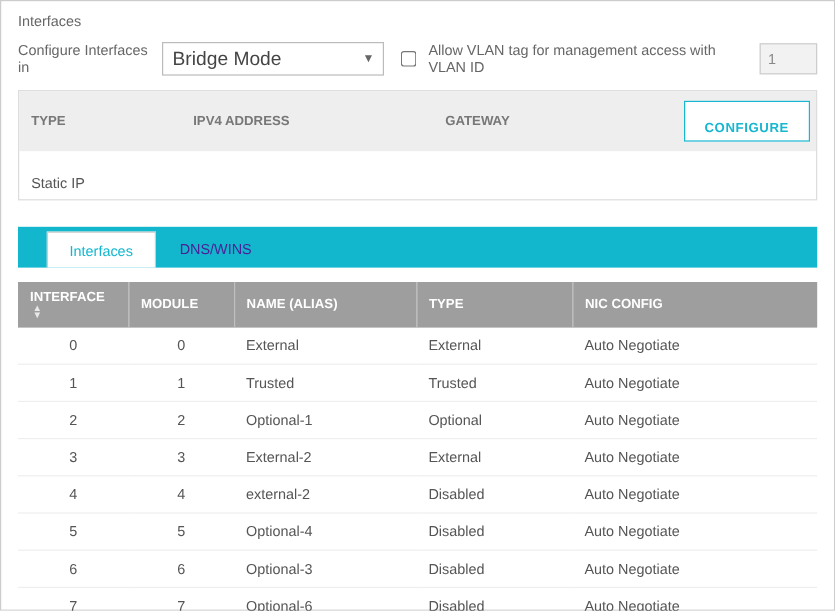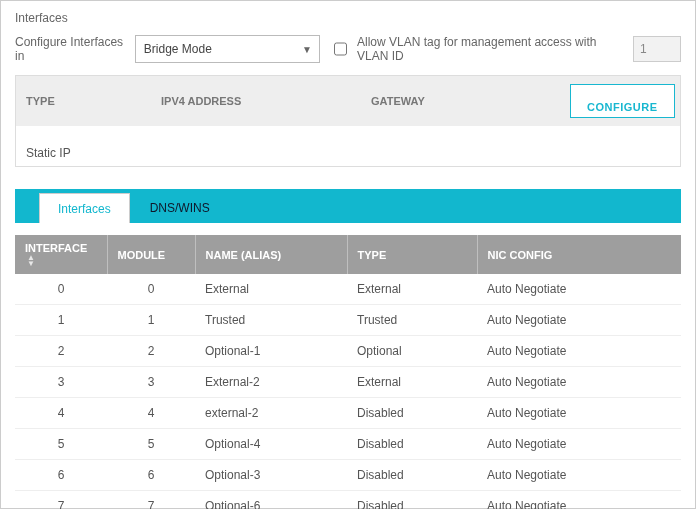--- a/index.html
+++ b/index.html
@@ -31,21 +31,21 @@
   .config-row label { color: #666; }
   .select-wrap {
     position: relative;
     width: 200px;
   }
   .select-wrap select {
     width: 100%;
     height: 28px;
     border: 1px solid #bbb;
     background: #fff;
-    font-size: 12px;
+    font-size: 16px;
     padding: 2px 22px 2px 8px;
     appearance: none;
     -webkit-appearance: none;
     color: #444;
   }
   .select-caret {
     position: absolute;
     right: 8px;
     top: 50%;
     transform: translateY(-50%);
@@ -117,21 +117,21 @@
     cursor: pointer;
   }
   .tab.active {
     background: #fff;
     color: #12b7ce;
     border: 1px solid #ccc;
     border-bottom: none;
   }
   .tab.inactive {
     background: transparent;
-    color: #0f172a;
+    color: #4c1d95;
     padding-left: 20px;
   }
   .data-table {
     width: 100%;
     border-collapse: collapse;
     margin-top: 12px;
   }
   .data-table thead th {
     background: #9e9e9e;
     color: #fff;

